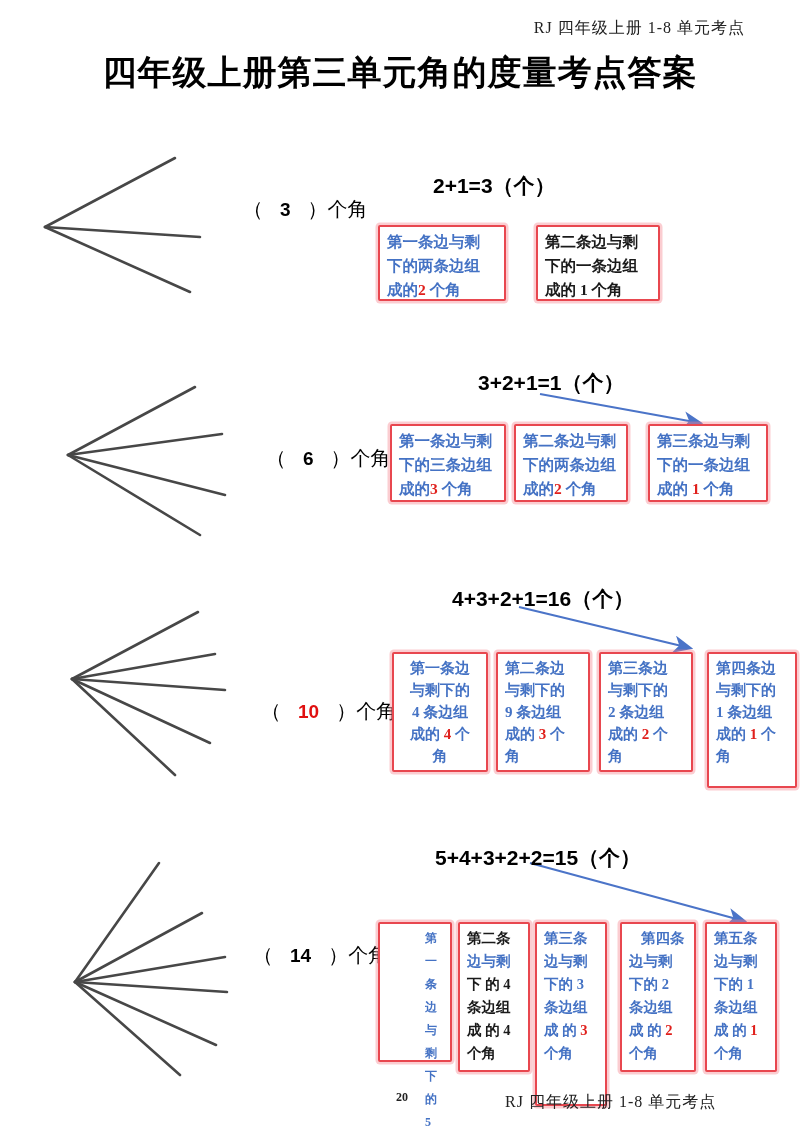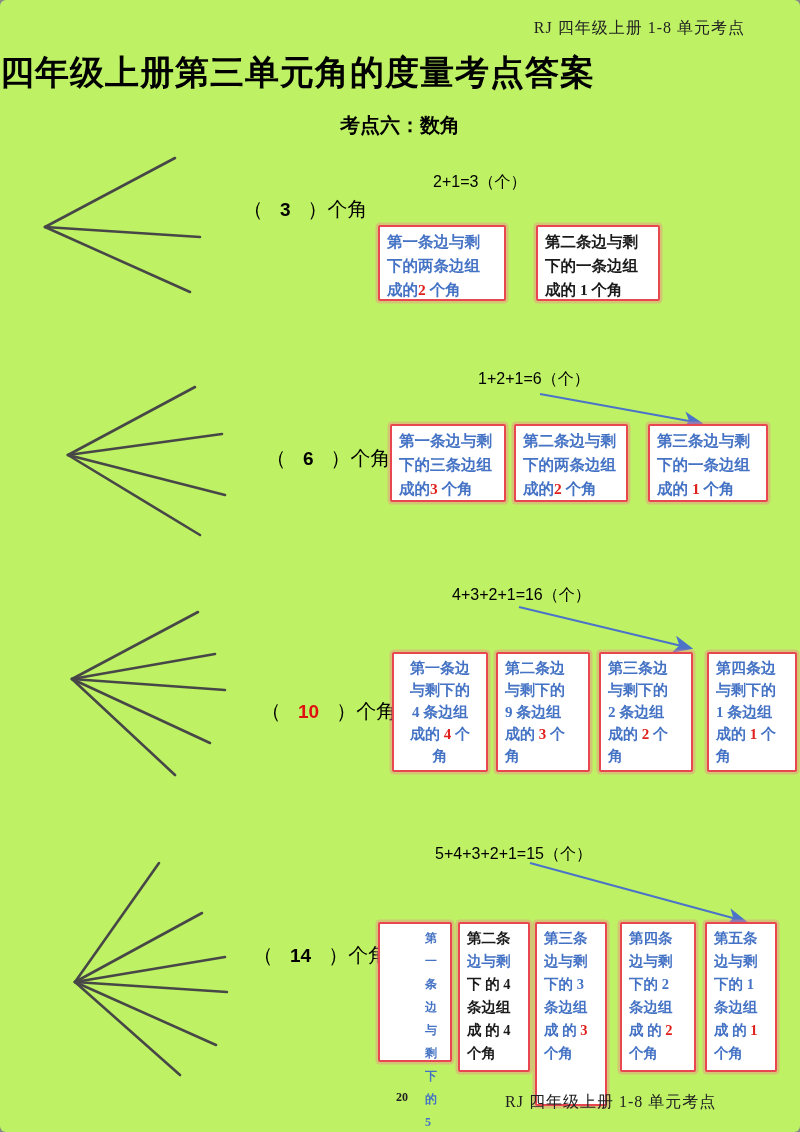--- a/index.html
+++ b/index.html
@@ -1,38 +1,37 @@
 <!DOCTYPE html>
 <html><head>
 <meta charset="utf-8">
 <style>
   html,body{margin:0;padding:0;background:#888;}
   .page{
-    position:relative;width:800px;height:1132px;background:#bef264;
+    position:relative;width:800px;height:1132px;background:#ffffff;
     margin:0 auto;overflow:hidden;
     font-family:"Liberation Serif","DejaVu Serif",serif;
-    border-radius:6px;
   }
   .header{
     position:absolute;top:18px;right:55px;font-size:16px;color:#222;
     letter-spacing:1px;
   }
   .title{
-    position:absolute;top:50px;left:0;width:100%;
+    position:absolute;top:50px;left:0;width:100%;text-align:center;
     font-size:34px;font-weight:bold;color:#000;margin:0;letter-spacing:1px;
   }
   .subtitle{
     position:absolute;top:112px;left:0;width:100%;text-align:center;
     font-size:20px;font-weight:bold;color:#000;margin:0;
     font-family:"Liberation Sans","DejaVu Sans",sans-serif;
   }
   #overlay{position:absolute;left:0;top:0;pointer-events:none;}
   .equation{
     position:absolute;font-family:"Liberation Sans","DejaVu Sans",sans-serif;
-    font-weight:normal;font-size:16px;color:#000;white-space:nowrap;
+    font-weight:bold;font-size:21px;color:#000;white-space:nowrap;
   }
   .count-row{
     position:absolute;font-size:20px;color:#000;white-space:nowrap;
   }
   .count-row .num{
     font-family:"Liberation Sans","DejaVu Sans",sans-serif;
     font-weight:bold;margin:0 17px;font-size:19px;
   }
   .boxes-row{position:absolute;display:flex;align-items:stretch;}
   .answer-box{
@@ -48,21 +47,20 @@
   .footer-text{
     position:absolute;left:505px;top:1092px;font-size:16px;color:#222;letter-spacing:1px;
   }
 </style>
 </head>
 <body>
 
 <div class="page">
   <div class="header">RJ 四年级上册 1-8 单元考点</div>
   <h1 class="title">四年级上册第三单元角的度量考点答案</h1>
-  <h2 class="subtitle">考点六：数角</h2>
 
   <svg id="overlay" width="800" height="1132" viewBox="0 0 800 1132">
     <defs>
       <marker id="arrowhead" markerWidth="9" markerHeight="8" refX="7.5" refY="4" orient="auto">
         <path d="M0,0 L9,4 L0,8 L2.5,4 Z" fill="#4b74c8"></path>
       </marker>
     </defs>
   <line x1="45" y1="227" x2="175" y2="158" stroke="#474747" stroke-width="2.6" stroke-linecap="round"></line>
       <line x1="45" y1="227" x2="200" y2="237" stroke="#474747" stroke-width="2.6" stroke-linecap="round"></line>
       <line x1="45" y1="227" x2="190" y2="292" stroke="#474747" stroke-width="2.6" stroke-linecap="round"></line>
@@ -93,21 +91,21 @@
         <div class="boxes-row" style="left: 378px; top: 225px;">
           <div class="answer-box" style="width: 128px; height: 76px; font-size: 15.5px; line-height: 24px; border-color: rgb(232, 71, 79);"><span style="color: rgb(68, 114, 196);">第一条边与剩
 下的两条边组
 成的</span><span style="color: rgb(224, 32, 28);">2</span><span style="color: rgb(68, 114, 196);"> 个角</span></div>
           <div class="answer-box" style="width: 124px; height: 76px; font-size: 15.5px; line-height: 24px; border-color: rgb(232, 71, 79); margin-left: 30px;"><span style="color: rgb(26, 26, 26);">第二条边与剩
 下的一条边组
 成的 1 个角</span></div>
         </div>
       </div>
       <div>
-        <div class="equation" style="left: 478px; top: 369px;">1+2+1=6（个）</div>
+        <div class="equation" style="left: 478px; top: 369px;">3+2+1=1（个）</div>
         <div class="count-row" style="left: 266px; top: 445px;"><span>（</span><span class="num" style="color: rgb(0, 0, 0);">6</span><span>）个角</span></div>
         <div class="boxes-row" style="left: 390px; top: 424px;">
           <div class="answer-box" style="width: 116px; height: 78px; font-size: 15.5px; line-height: 24px; border-color: rgb(232, 71, 79);"><span style="color: rgb(68, 114, 196);">第一条边与剩
 下的三条边组
 成的</span><span style="color: rgb(224, 32, 28);">3</span><span style="color: rgb(68, 114, 196);"> 个角</span></div>
           <div class="answer-box" style="width: 114px; height: 78px; font-size: 15.5px; line-height: 24px; border-color: rgb(232, 71, 79); margin-left: 8px;"><span style="color: rgb(68, 114, 196);">第二条边与剩
 下的两条边组
 成的</span><span style="color: rgb(224, 32, 28);">2</span><span style="color: rgb(68, 114, 196);"> 个角</span></div>
           <div class="answer-box" style="width: 120px; height: 78px; font-size: 15.5px; line-height: 24px; border-color: rgb(232, 71, 79); margin-left: 20px;"><span style="color: rgb(68, 114, 196);">第三条边与剩
 下的一条边组
@@ -126,50 +124,50 @@
           <div class="answer-box" style="width: 94px; height: 120px; font-size: 15px; line-height: 22px; border-color: rgb(232, 71, 79); margin-left: 8px;"><span style="color: rgb(68, 114, 196);">第二条边
 与剩下的
 9 条边组
 成的 </span><span style="color: rgb(224, 32, 28);">3</span><span style="color: rgb(68, 114, 196);"> 个
 角</span></div>
           <div class="answer-box" style="width: 94px; height: 120px; font-size: 15px; line-height: 22px; border-color: rgb(232, 71, 79); margin-left: 9px;"><span style="color: rgb(68, 114, 196);">第三条边
 与剩下的
 2 条边组
 成的 </span><span style="color: rgb(224, 32, 28);">2</span><span style="color: rgb(68, 114, 196);"> 个
 角</span></div>
-          <div class="answer-box" style="width: 90px; height: 120px; font-size: 15px; line-height: 22px; border-color: rgb(232, 71, 79); margin-left: 14px;"><span style="color: rgb(68, 114, 196);">第四条边
+          <div class="answer-box" style="width: 90px; height: 136px; font-size: 15px; line-height: 22px; border-color: rgb(232, 71, 79); margin-left: 14px;"><span style="color: rgb(68, 114, 196);">第四条边
 与剩下的
 1 条边组
 成的 </span><span style="color: rgb(224, 32, 28);">1</span><span style="color: rgb(68, 114, 196);"> 个
 角</span></div>
         </div>
       </div>
       <div>
-        <div class="equation" style="left: 435px; top: 844px;">5+4+3+2+1=15（个）</div>
+        <div class="equation" style="left: 435px; top: 844px;">5+4+3+2+2=15（个）</div>
         <div class="count-row" style="left: 253px; top: 942px;"><span>（</span><span class="num" style="color: rgb(0, 0, 0);">14</span><span>）个角</span></div>
         <div class="boxes-row" style="left: 378px; top: 922px;">
           <div class="answer-box" style="width: 74px; height: 140px; font-size: 12px; line-height: 23px; border-color: rgb(232, 71, 79); padding-left: 45px;"><span style="color: rgb(68, 114, 196);">第一条
 边与剩
 下的 5
 条边组
 成 的 </span><span style="color: rgb(224, 32, 28);">5</span><span style="color: rgb(68, 114, 196);">
 个角</span></div>
           <div class="answer-box" style="width: 72px; height: 150px; font-size: 14.5px; line-height: 23px; border-color: rgb(232, 71, 79); margin-left: 6px;"><span style="color: rgb(26, 26, 26);">第二条
 </span><span style="color: rgb(68, 114, 196);">边与剩</span><span style="color: rgb(26, 26, 26);">
 下 的 4
 条边组
 成 的 4
 个角</span></div>
           <div class="answer-box" style="width: 72px; height: 184px; font-size: 14.5px; line-height: 23px; border-color: rgb(232, 71, 79); margin-left: 5px;"><span style="color: rgb(68, 114, 196);">第三条
 边与剩
 下的 3
 条边组
 成 的 </span><span style="color: rgb(224, 32, 28);">3</span><span style="color: rgb(68, 114, 196);">
 个角</span></div>
-          <div class="answer-box" style="width: 76px; height: 150px; font-size: 14.5px; line-height: 23px; border-color: rgb(232, 71, 79); margin-left: 13px;"><span style="color: rgb(68, 114, 196);">第四条
+          <div class="answer-box" style="width: 76px; height: 150px; font-size: 14.5px; line-height: 23px; border-color: rgb(232, 71, 79); margin-left: 13px;"><span style="color: rgb(68, 114, 196); margin-left: 12px;">第四条
 边与剩
 下的 2
 条边组
 成 的 </span><span style="color: rgb(224, 32, 28);">2</span><span style="color: rgb(68, 114, 196);">
 个角</span></div>
           <div class="answer-box" style="width: 72px; height: 150px; font-size: 14.5px; line-height: 23px; border-color: rgb(232, 71, 79); margin-left: 9px;"><span style="color: rgb(68, 114, 196);">第五条
 边与剩
 下的 1
 条边组
 成 的 </span><span style="color: rgb(224, 32, 28);">1</span><span style="color: rgb(68, 114, 196);">

